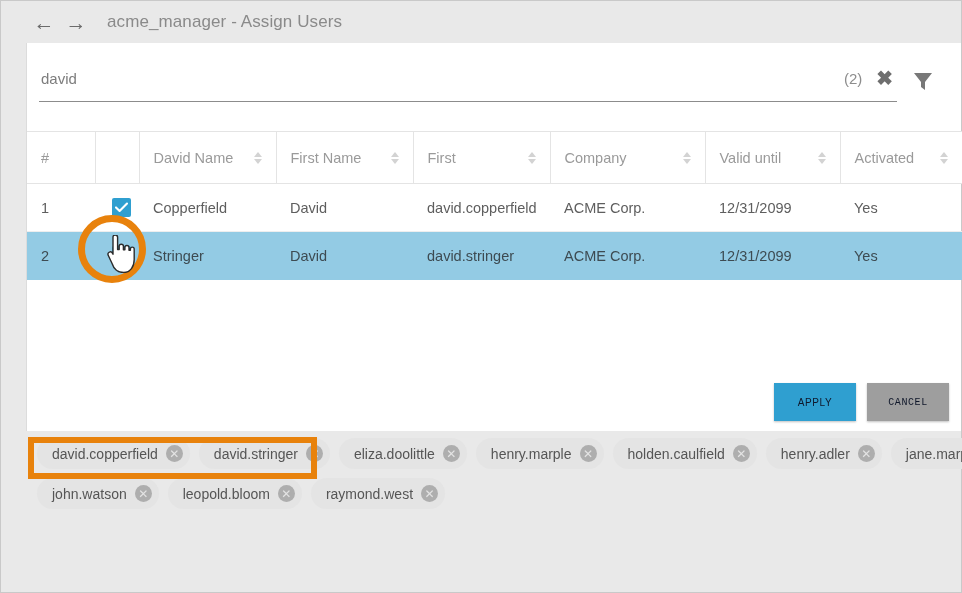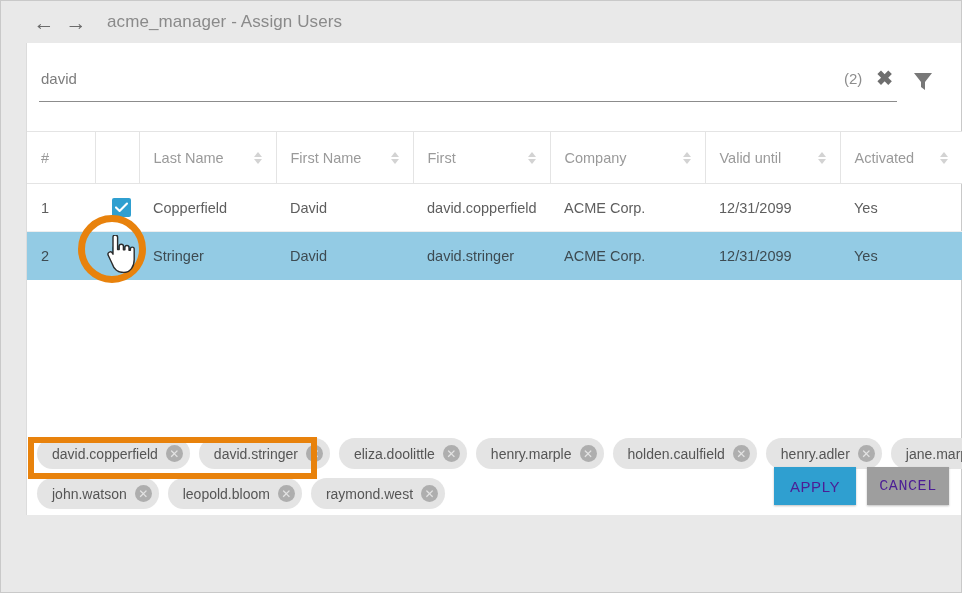--- a/index.html
+++ b/index.html
@@ -57,21 +57,21 @@
     letter-spacing: 0.1px;
     white-space: nowrap;
   }
 
   
   #panel {
     position: absolute;
     left: 25px;
     top: 42px;
     width: 935px;
-    height: 472px;
+    height: 388px;
     background: #ffffff;
     box-sizing: border-box;
     border-left: 1px solid #dcdcdc;
   }
 
   
   #search-row {
     position: absolute;
     left: 12px;
     top: 18px;
@@ -260,22 +260,22 @@
     position: absolute;
     right: 12px;
     bottom: 10px;
     display: flex;
     align-items: center;
   }
   .btn {
     height: 38px;
     min-width: 82px;
     border: none;
-    color: #4c1d95;
-    font-size: 15px;
+    color: #0f172a;
+    font-size: 10px;
     font-family: "Liberation Sans", sans-serif;
     letter-spacing: 0.6px;
     cursor: pointer;
     padding: 0 8px;
     box-shadow: 0 1px 2px rgba(0,0,0,0.25);
   }
   #apply-button  { background: #2f9fd0; margin-right: 11px; }
   #cancel-button { background: #9e9e9e; font-family: Liberation Mono, monospace; }
 
   
@@ -357,21 +357,21 @@
                 <span>#</span>
               </div>
             </th>
             <th>
               <div class="th-inner">
                 <span></span>
               </div>
             </th>
             <th>
               <div class="th-inner">
-                <span>Last Name</span>
+                <span>David Name</span>
                 <span class="sort-icon">
                     <i class="up"></i>
                     <i class="down"></i>
                   </span>
               </div>
             </th>
             <th>
               <div class="th-inner">
                 <span>First Name</span>
                 <span class="sort-icon">

